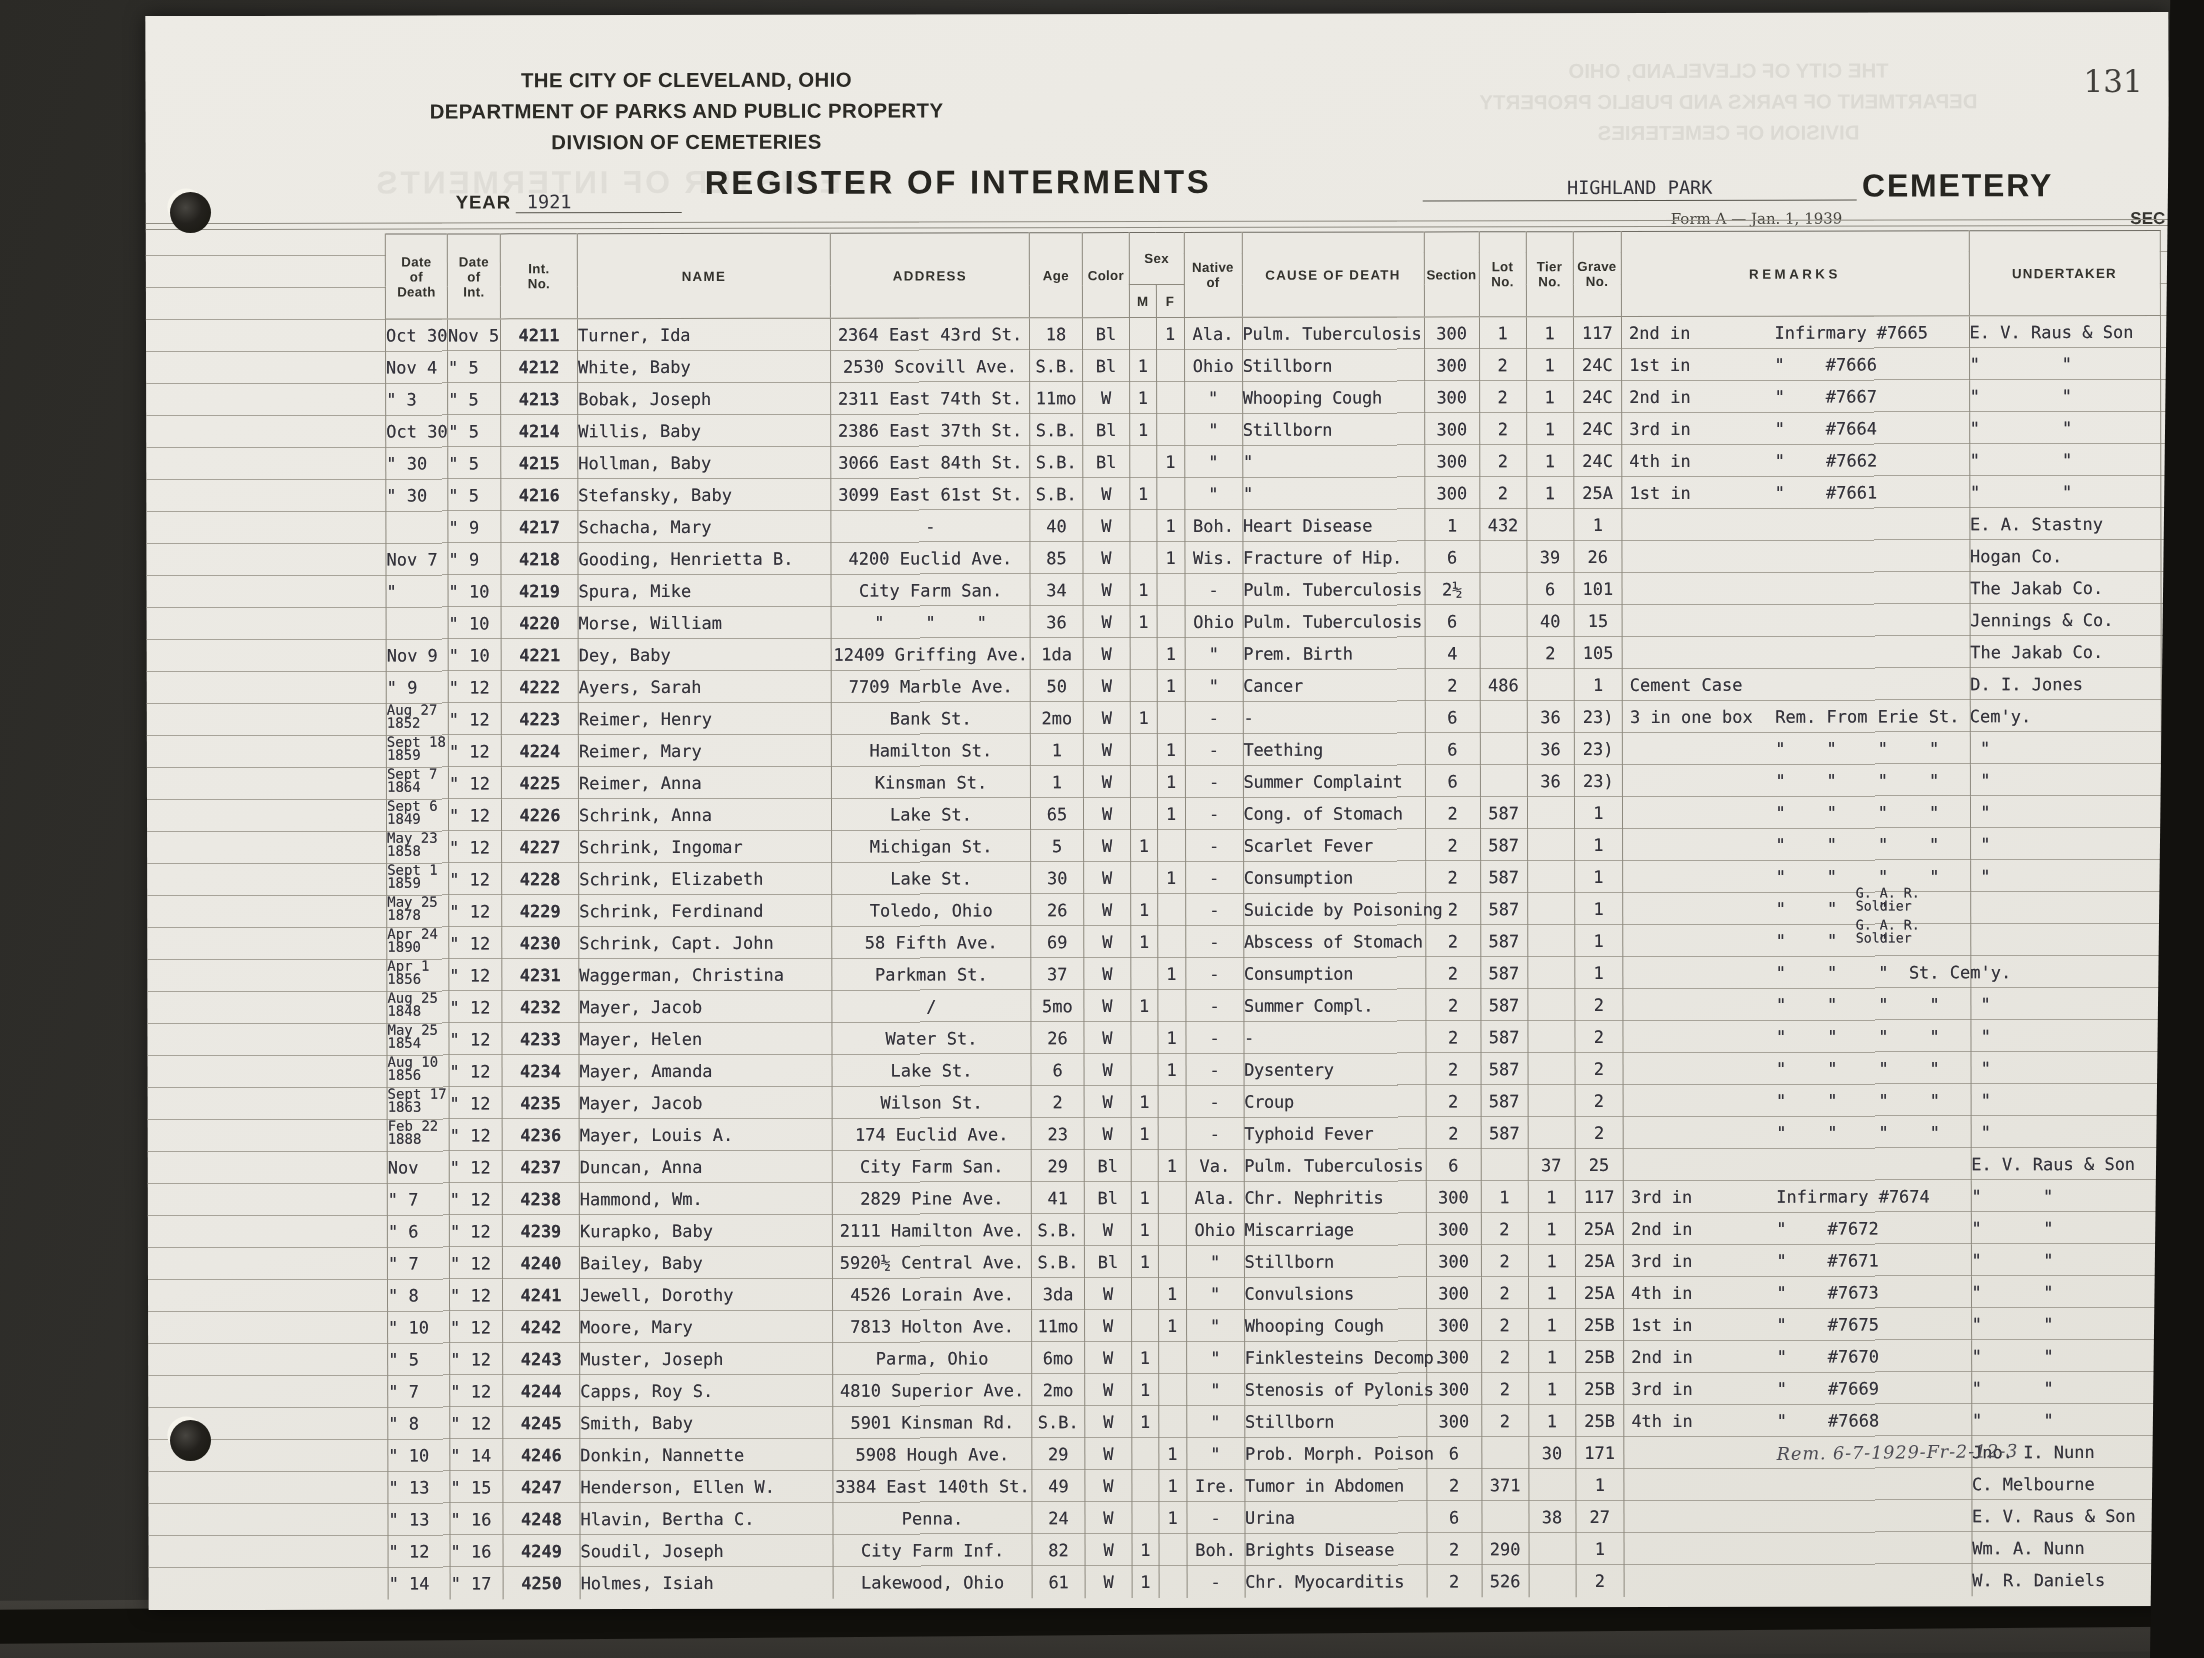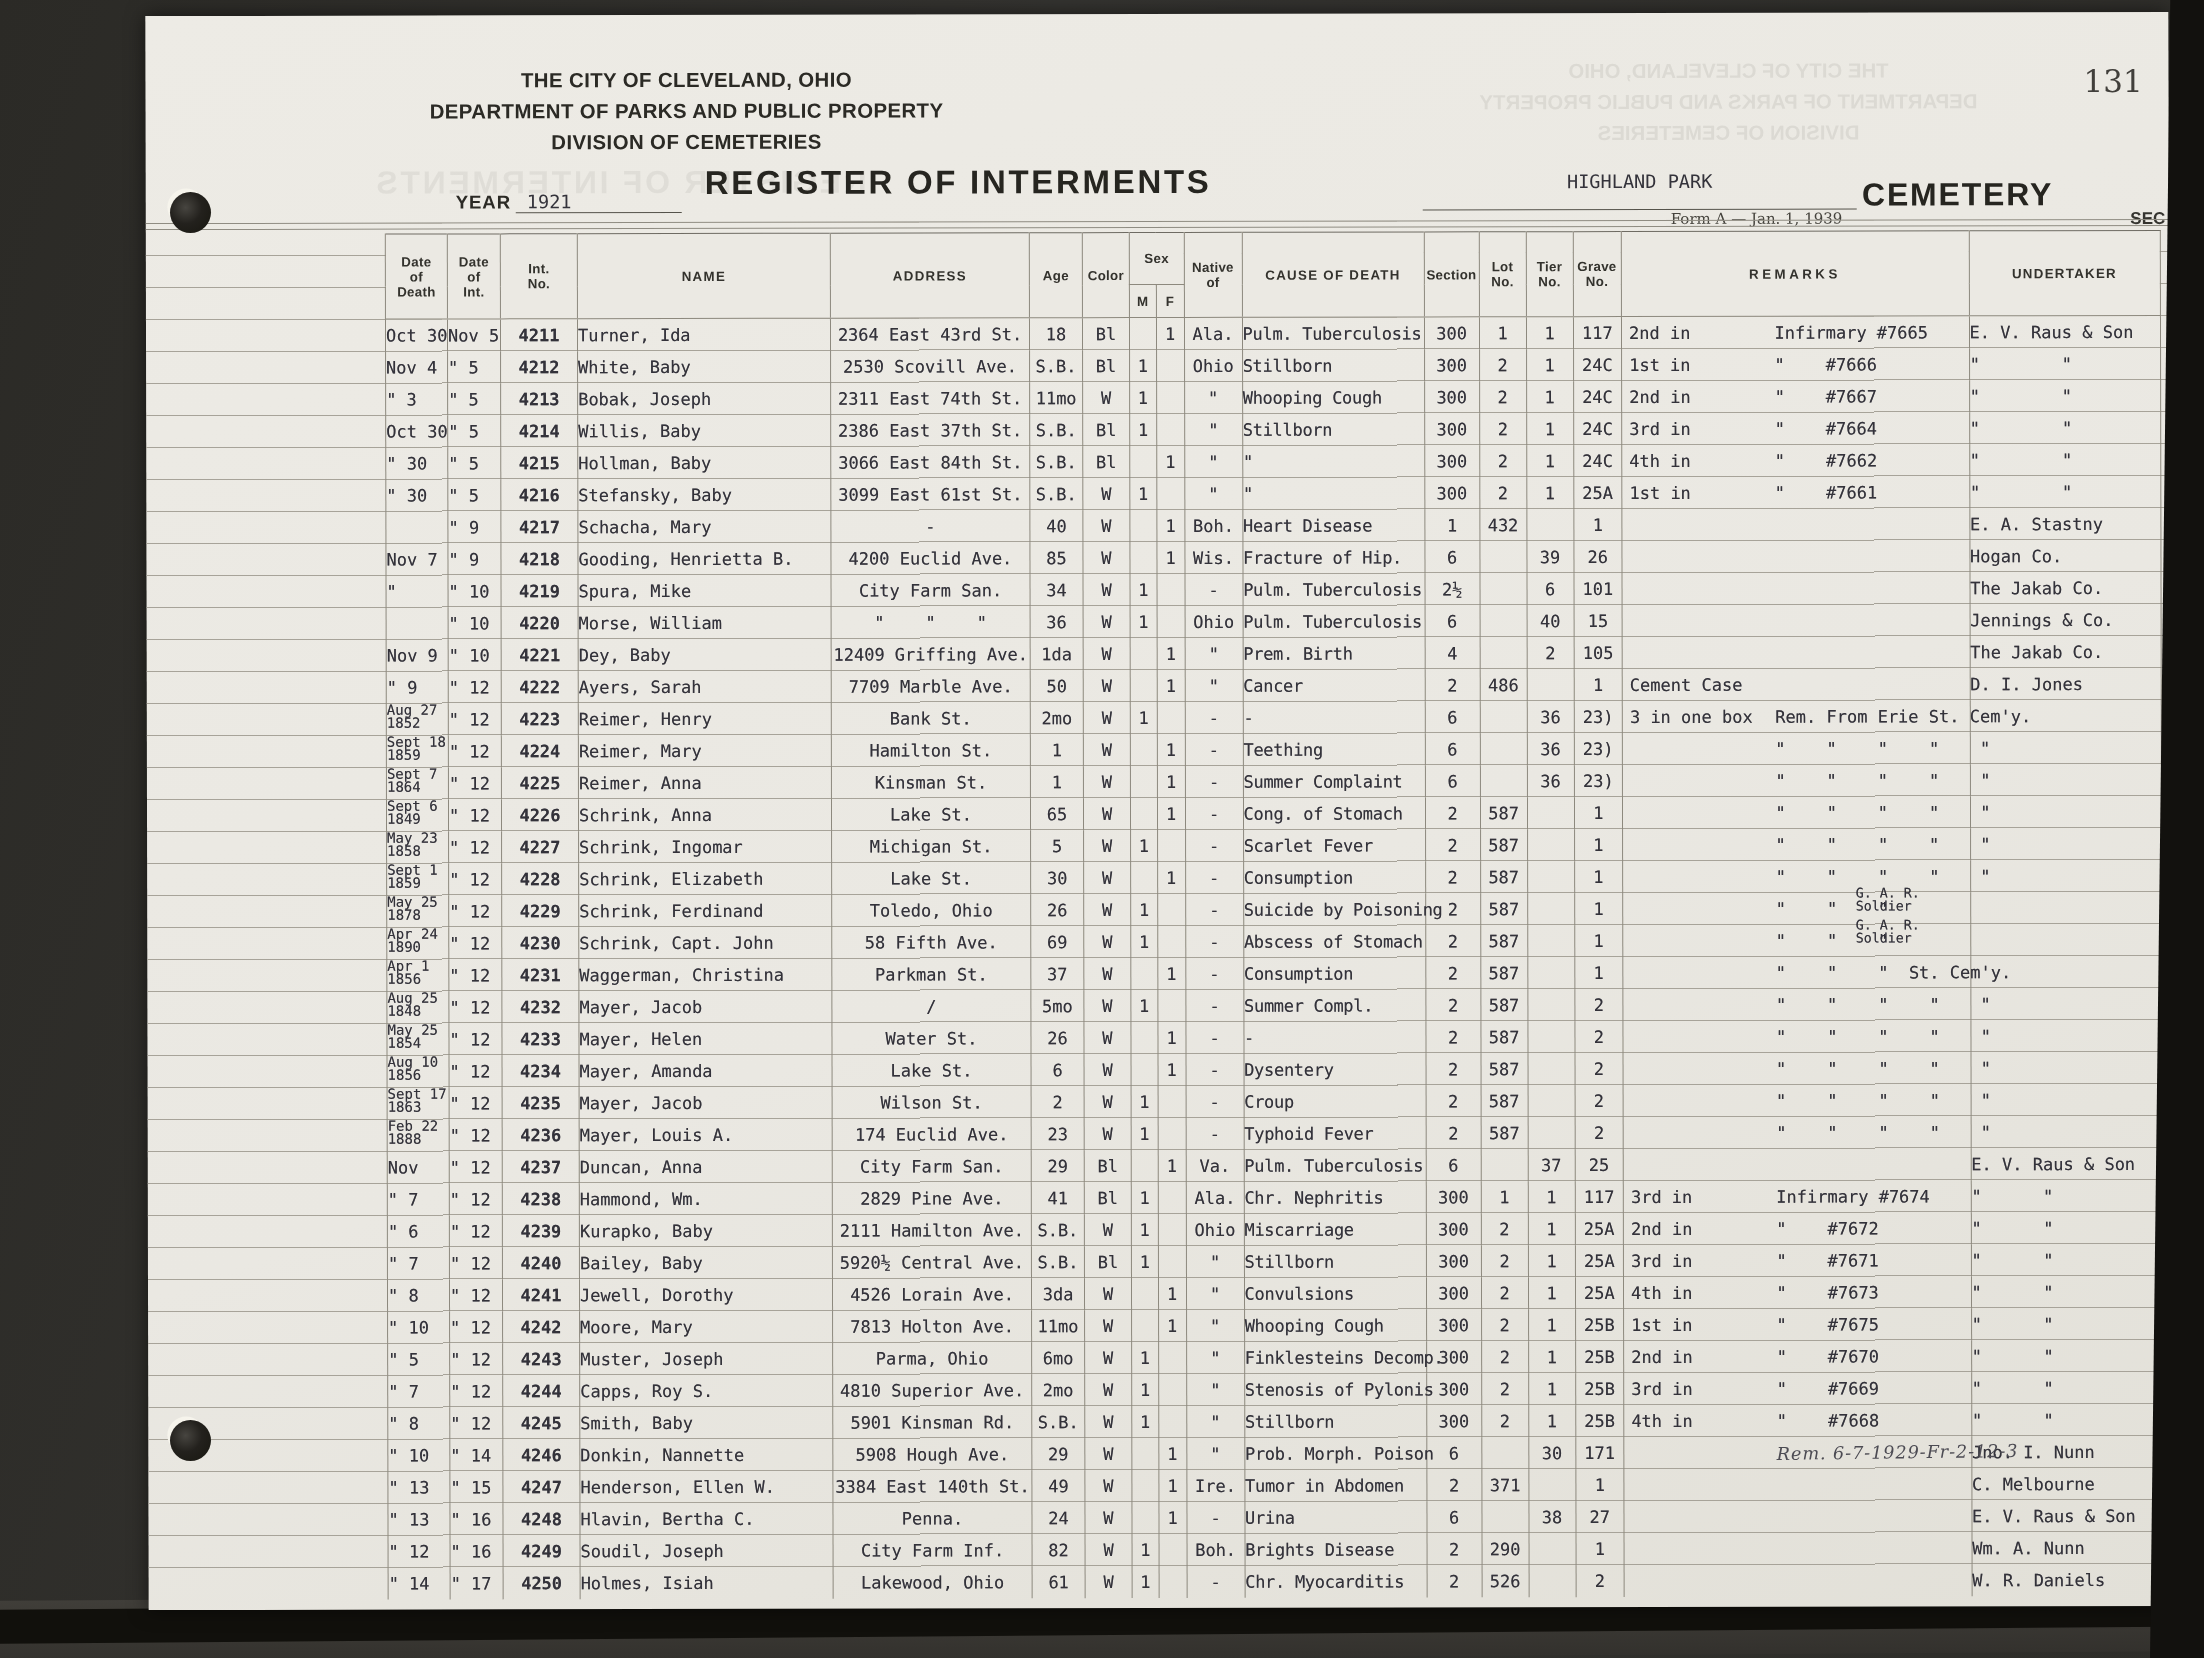--- a/index.html
+++ b/index.html
@@ -34,21 +34,21 @@
     font-weight:bold;font-size:33px;letter-spacing:2.7px;color:#262520;}
   .page-num{position:absolute;left:1938px;top:51px;font-family:"DejaVu Serif",serif;
     font-size:31px;color:#413f3b;}
   .mono{font-family:"DejaVu Sans Mono",monospace;}
   .year-row{position:absolute;left:310px;top:176px;font-size:18.6px;color:#2b2a25;}
   .year-label{font-weight:bold;letter-spacing:0.9px;}
   .year-line{display:inline-block;width:155px;border-bottom:1.8px solid #55534b;
     padding-left:10.6px;font-size:18.6px;color:#34333b;}
   .cem-row{position:absolute;left:1277px;top:158px;display:flex;align-items:flex-end;}
   .cem-line{display:inline-block;width:434px;border-bottom:1.8px solid #55534b;
-    text-align:center;font-size:18.6px;color:#34333b;padding-bottom:17px;}
+    text-align:center;font-size:18.6px;color:#34333b;padding-bottom:2px;}
   .cem-word{font-weight:bold;font-size:32px;color:#262520;letter-spacing:1.8px;margin-left:5.3px;
     line-height:30px;}
   .form-note{position:absolute;left:1525px;top:197px;font-family:"DejaVu Serif",serif;
     font-size:15px;color:#45433d;}
   .sec-label{position:absolute;right:3.5px;top:197px;font-weight:bold;font-size:17px;color:#35342f;}
   
   .dbl-rule{position:absolute;left:0;width:2023px;border-top:1.8px solid #8f8c82;}
   .dbl-rule.r1{top:207px;} .dbl-rule.r2{top:213px;border-top-width:0.9px;}
   .rowlines{position:absolute;left:0;top:208px;width:2023px;height:1373px;
     background:repeating-linear-gradient(to bottom,transparent 0 31px,#a7a399 31px 32px);}

